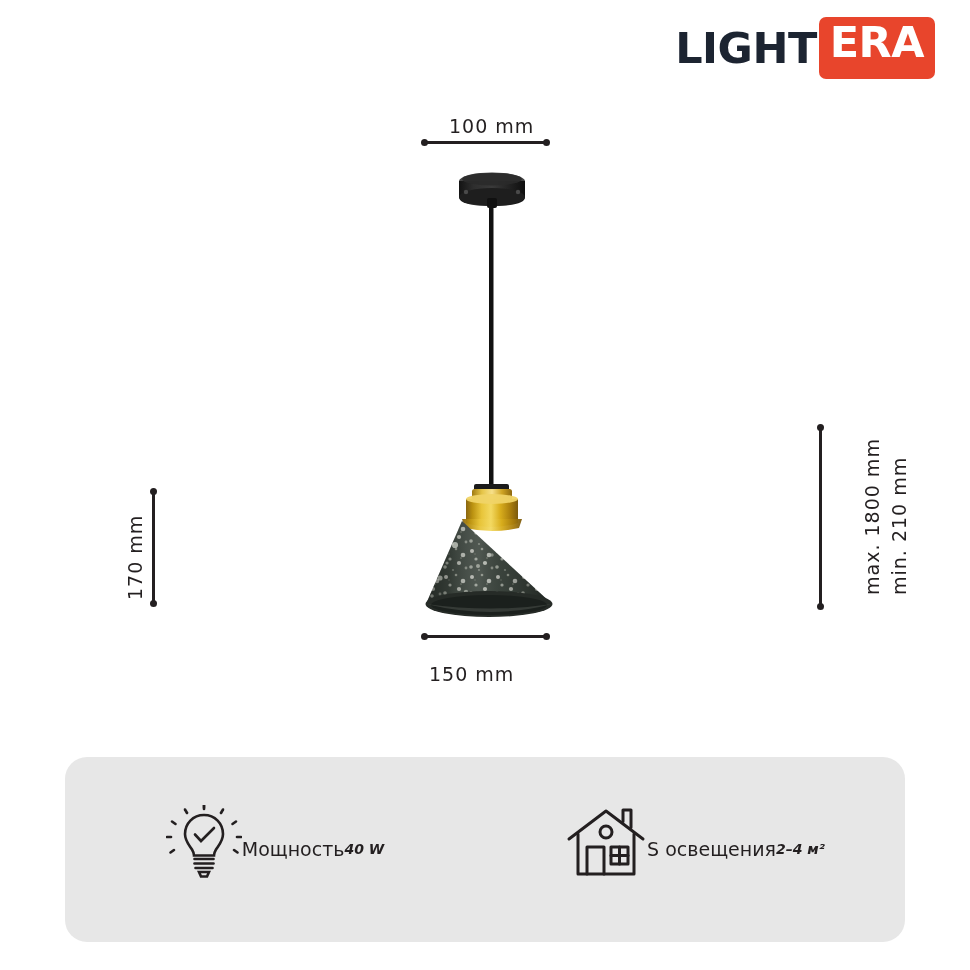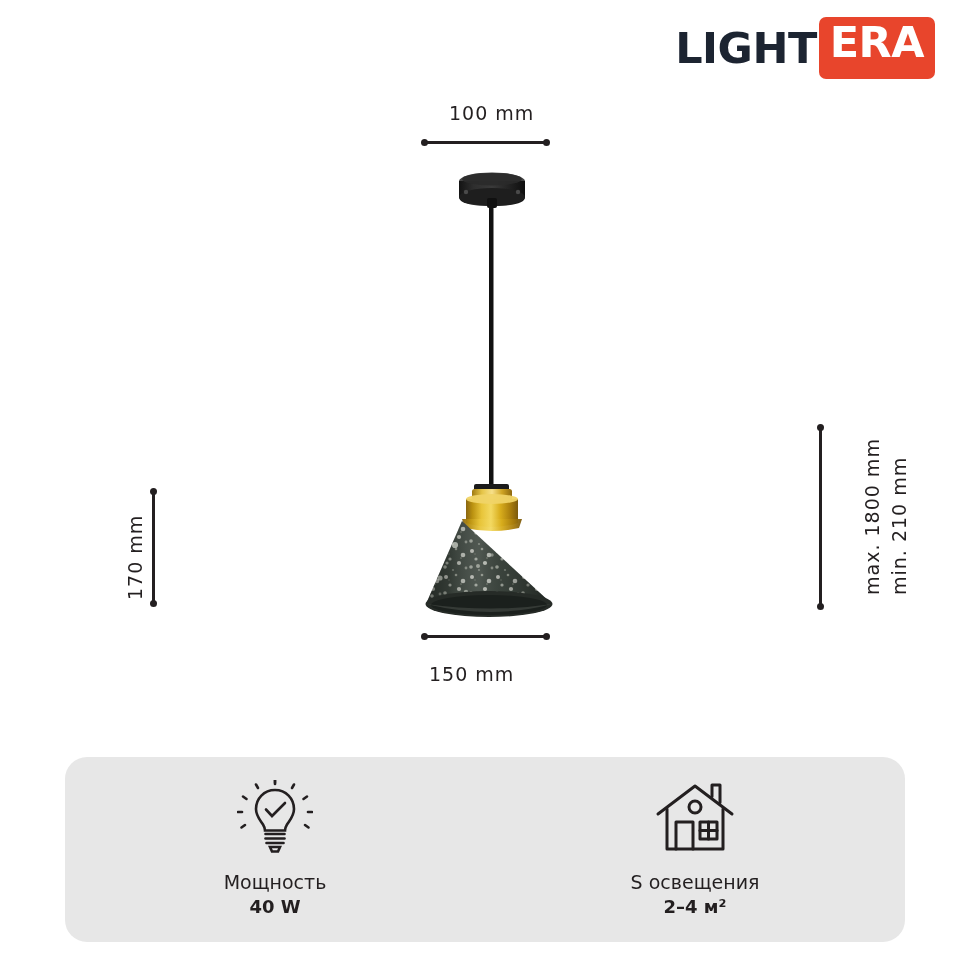--- a/index.html
+++ b/index.html
@@ -121,58 +121,59 @@
     width: 840px;
     height: 185px;
     background: #e7e7e7;
     border-radius: 22px;
     display: flex;
     align-items: center;
   }
   .info-cell {
     flex: 1 1 0;
     display: flex;
-    flex-direction: column;
+    flex-direction: row;
     align-items: center;
     justify-content: center;
   }
   .info-icon {
     height: 78px;
     display: flex;
     align-items: center;
     justify-content: center;
     margin-bottom: 12px;
   }
   .info-label {
     font-family: "DejaVu Sans", sans-serif;
     font-size: 19px;
     color: #231f20;
     line-height: 1.35;
   }
   .info-value {
     font-family: "DejaVu Sans", sans-serif;
-    font-size: 18px;
+    font-size: 14px;
     font-weight: bold;
     color: #231f20;
     line-height: 1.35;
+    font-style: italic;
   }
 </style>
 </head>
 <body>
 
 <div id="page">
 
   <div class="logo">
     <span class="logo-light">LIGHT</span>
     <span class="logo-era-box">
       <span class="logo-era">ERA</span>
     </span>
   </div>
 
-  <div class="dim-label" style="left:449px; top:102px;">100 mm</div>
+  <div class="dim-label" style="left:449px; top:115px;">100 mm</div>
   <div class="dimline-h" style="left:422px; top:141px; width:127px;"></div>
 
   <div class="dimline-h" style="left:422px; top:635px; width:127px;"></div>
   <div class="dim-label" style="left:429px; top:663px;">150 mm</div>
 
   <div class="dim-label dim-vert" style="left:124px; top:600px;">170 mm</div>
   <div class="dimline-v" style="left:152px; top:489px; height:117px;"></div>
 
   <div class="dimline-v" style="left:819px; top:425px; height:184px;"></div>
   <div class="dim-label dim-vert" style="left:861px; top:595px;">max. 1800 mm</div>

